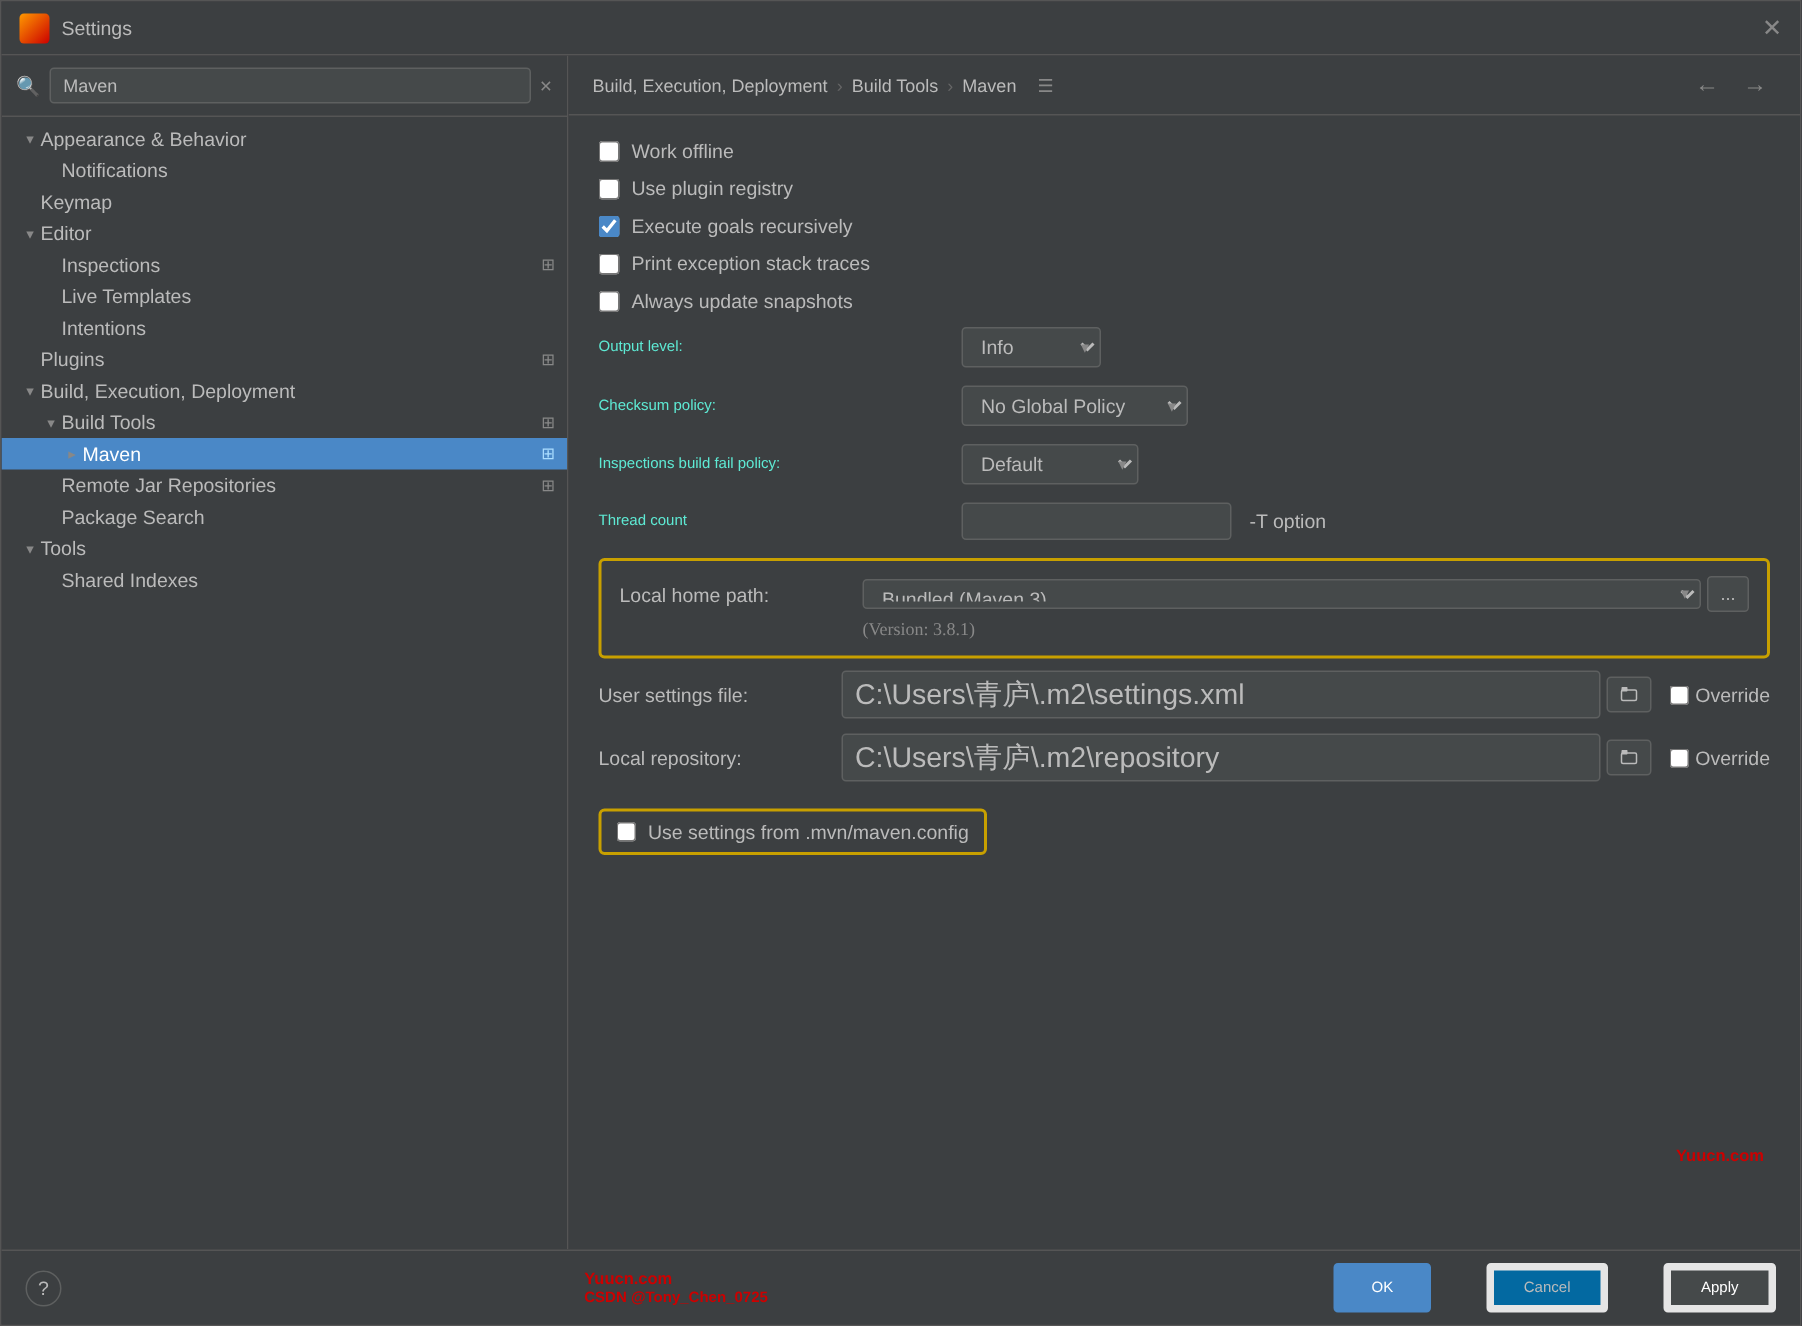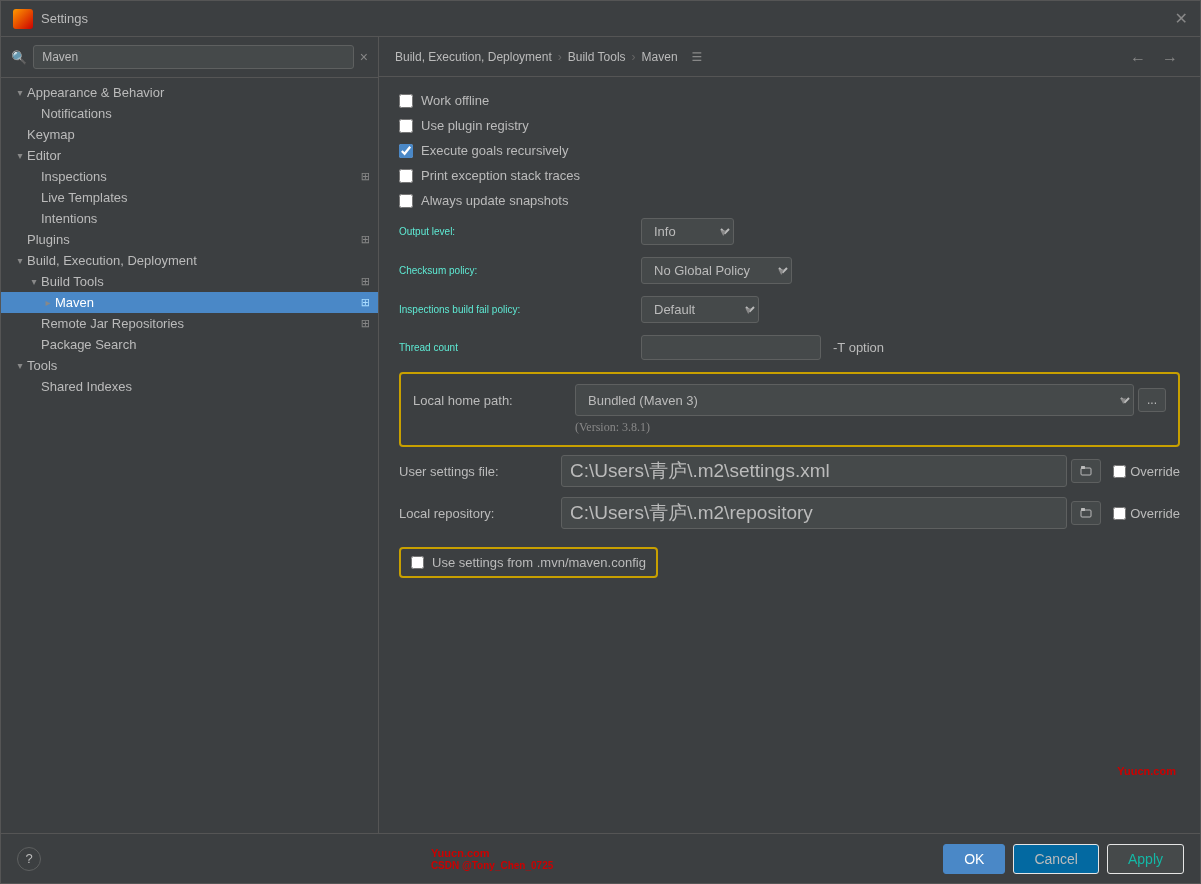--- a/index.html
+++ b/index.html
@@ -90,24 +90,24 @@
     .override-wrap { display: flex; align-items: center; gap: 4px; }
     .override-label { color: #bbb; font-size: 13px; }
 
     
     .use-settings-section { border: 2px solid #c8a000; border-radius: 4px; padding: 6px 10px; display: inline-flex; align-items: center; gap: 8px; margin-top: 8px; }
 
     
     .bottom-bar { height: 50px; background: #3c3f41; border-top: 1px solid #555; display: flex; align-items: center; justify-content: space-between; padding: 0 16px; flex-shrink: 0; }
     .help-btn { background: none; border: 1px solid #5e6060; border-radius: 50%; width: 24px; height: 24px; color: #bbb; cursor: pointer; font-size: 13px; display: flex; align-items: center; justify-content: center; }
     .bottom-actions { display: flex; gap: 8px; align-items: center; }
-    .btn { padding: 6px 20px; border-radius: 3px; border: 1px solid #e5e5e5; cursor: pointer; font-size: 14px; }
+    .btn { padding: 6px 20px; border-radius: 3px; border: 5px solid #e5e5e5; cursor: pointer; font-size: 10px; margin-left: 29px; }
     .btn-ok { background: #4a88c7; border-color: #4a88c7; color: #fff; }
     .btn-cancel { background: #0369a1; color: #bbb; }
-    .btn-apply { background: #45494a; color: #14b8a6; }
+    .btn-apply { background: #45494a; color: #ffffff; }
 
     .watermark { position: absolute; bottom: 56px; right: 16px; color: #c00; font-size: 11px; font-weight: bold; }
   </style>
 </head>
 <body>
 
 <div class="window">
 
   <div class="titlebar">
     <div class="titlebar-icon"></div>
@@ -291,21 +291,21 @@
           <input type="text" class="thread-input" value="" style="">
           <span class="thread-option-label">-T option</span>
         </div>
 
         
         <div class="maven-home-section">
           <div class="maven-home-row">
             <span class="maven-home-label">Local home path:</span>
             <div class="maven-home-select-wrap">
               <div class="select-wrapper" style="flex:1;">
-                <select style="width:100%;height:32px;">
+                <select style="width:100%;height:20px;">
                   <option>Bundled (Maven 3)</option>
                   <option>Use Maven wrapper</option>
                   <option>Custom</option>
                 </select>
               </div>
               <button class="browse-btn">...</button>
             </div>
           </div>
           <div class="version-text">(Version: 3.8.1)</div>
         </div>

